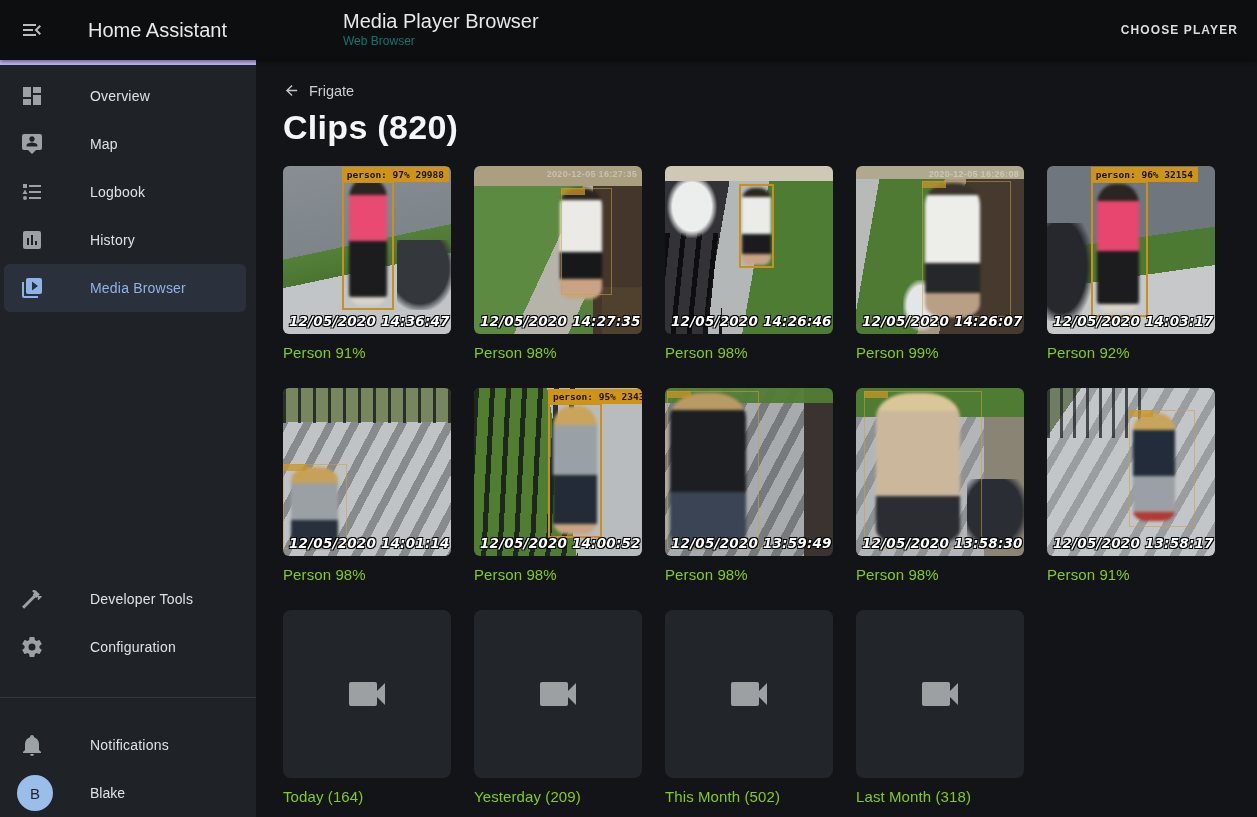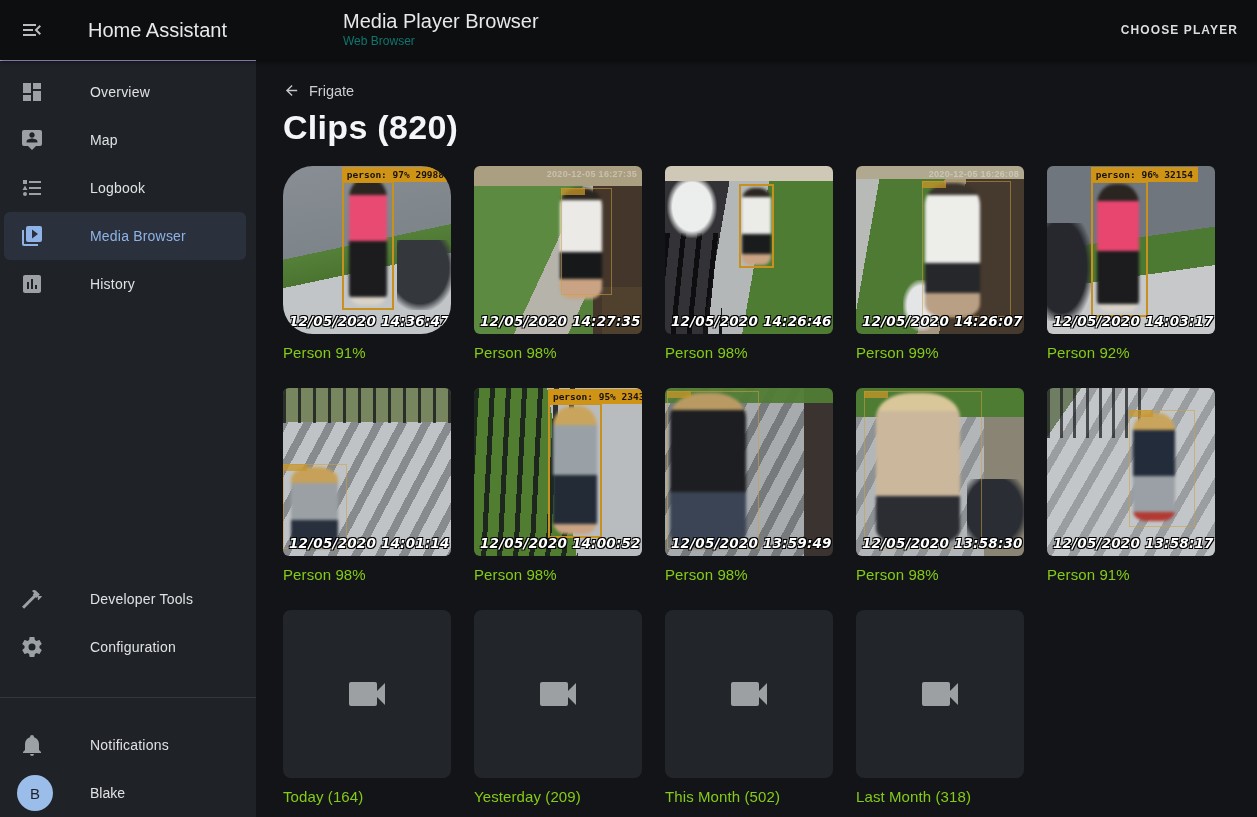--- a/index.html
+++ b/index.html
@@ -12,21 +12,21 @@
   .menu-btn{width:24px;height:24px;margin-left:20px;color:#b9bdc2;cursor:pointer;flex:0 0 auto;}
   .app-title{margin-left:44px;font-size:20px;color:#e7e8e9;font-weight:400;}
   .media-head{position:absolute;left:343px;top:9px;}
   .media-title{font-size:20px;color:#e7e8e9;font-weight:400;line-height:24px;}
   .media-sub{font-size:12px;color:#0f766e;margin-top:1px;}
   .choose-player{position:absolute;right:11px;top:0;height:60px;display:flex;align-items:center;
     padding:0 8px;font-size:12px;font-weight:600;letter-spacing:1.1px;color:#dcdddf;cursor:pointer;}
 
   
   .sidebar{position:absolute;left:0;top:60px;width:256px;height:757px;background:#1f2227;
-    border-top:1px solid #c4b5fd;display:flex;flex-direction:column;z-index:5;}
+    border-top:5px solid #c4b5fd;display:flex;flex-direction:column;z-index:5;}
   .nav-list{padding-top:7px;}
   .nav-item{height:48px;display:flex;align-items:center;margin:0 10px 0 4px;border-radius:6px;
     padding-left:16px;cursor:pointer;color:#e0e1e3;}
   .nav-item .nav-icon{width:24px;height:24px;color:#9ca1a6;flex:0 0 auto;}
   .nav-item .nav-label{margin-left:46px;font-size:14px;font-weight:500;letter-spacing:.2px;white-space:nowrap;}
   .nav-item.selected{background:#2a313c;}
   .nav-item.selected .nav-icon,.nav-item.selected .nav-label{color:var(--accent,#8fb3e6);}
   .side-spacer{flex:1;}
   .side-block{margin-bottom:26px;}
   .side-bottom{border-top:1px solid #33363b;padding-top:16px;}
@@ -57,21 +57,21 @@
     background:rgba(200,150,40,.75);}
   .chip{position:absolute;bottom:100%;left:-2px;margin-bottom:1px;background:#cf9315;color:#171310;
     font:700 9.5px "DejaVu Sans Mono",monospace;padding:2px 5px;white-space:nowrap;}
   .ts{position:absolute;z-index:4;left:6px;bottom:5px;font-family:"DejaVu Sans",sans-serif;
     font-size:13.5px;font-weight:800;font-style:italic;color:#fff;letter-spacing:.2px;
     text-shadow:-1px -1px 0 #000,1px -1px 0 #000,-1px 1px 0 #000,1px 1px 0 #000;}
   .osd{position:absolute;z-index:4;top:3px;right:5px;font-size:9px;font-weight:600;
     color:rgba(255,255,255,.35);letter-spacing:.3px;}
 
   
-  .scene-1{background:linear-gradient(168deg,#888e94 0%,#7d848a 46%,#55803a 46%,#4a742f 60%,#c2c5c7 60%,#c2c5c7 100%);border-radius:30px;}
+  .scene-1{background:linear-gradient(168deg,#888e94 0%,#7d848a 46%,#55803a 46%,#4a742f 60%,#c2c5c7 60%,#c2c5c7 100%);}
   .scene-1 .figure{left:39%;top:7%;width:23%;height:76%;
     background:linear-gradient(#2a2521 0 13%,#e84a72 13% 50%,#1c1c1e 50% 94%,#d8d2c8 94%);}
   .scene-1::after{content:"";position:absolute;right:-2%;bottom:14%;width:34%;height:42%;
     background:radial-gradient(ellipse at 40% 40%,#34373c 0 60%,rgba(40,42,46,0) 75%);}
   .scene-1 .bbox{left:35%;top:9%;width:31%;height:77%;}
 
   .scene-2{background:linear-gradient(to bottom,#ab9f82 0 12%,rgba(0,0,0,0) 12%),
     linear-gradient(to right,rgba(0,0,0,0) 71%,#44362a 71%),
     linear-gradient(115deg,#5c8a40 0 48%,#b5b3aa 48% 70%,#55813b 70%);}
   .scene-2 .figure{left:51%;top:13%;width:25%;height:66%;
@@ -177,31 +177,31 @@
             <path fill="currentColor" d="M20,2H4A2,2 0 0,0 2,4V16A2,2 0 0,0 4,18H8L12,22L16,18H20A2,2 0 0,0 22,16V4A2,2 0 0,0 20,2M12,4.3C13.5,4.3 14.7,5.5 14.7,7C14.7,8.5 13.5,9.7 12,9.7C10.5,9.7 9.3,8.5 9.3,7C9.3,5.5 10.5,4.3 12,4.3M17.4,14.6H6.6V13.25C6.6,11.45 10.2,10.55 12,10.55C13.8,10.55 17.4,11.45 17.4,13.25V14.6Z"></path>
           </svg></span>
       <span class="nav-label">Map</span>
     </div>
     <div class="nav-item">
       <span class="nav-icon"><svg viewBox="0 0 24 24" width="24" height="24">
             <path fill="currentColor" d="M5,9.5L7.5,14H2.5L5,9.5M3,4H7V8H3V4M5,20A2,2 0 0,0 7,18A2,2 0 0,0 5,16A2,2 0 0,0 3,18A2,2 0 0,0 5,20M9,5V7H21V5H9M9,19H21V17H9V19M9,13H21V11H9V13Z"></path>
           </svg></span>
       <span class="nav-label">Logbook</span>
     </div>
+    <div class="nav-item">
+      <span class="nav-icon"><svg viewBox="0 0 24 24" width="24" height="24">
+            <path fill="currentColor" d="M19,3H5C3.9,3 3,3.9 3,5V19C3,20.11 3.9,21 5,21H19C20.11,21 21,20.11 21,19V5C21,3.9 20.11,3 19,3M9,17H7V10H9V17M13,17H11V7H13V17M17,17H15V13H17V17Z"></path>
+          </svg></span>
+      <span class="nav-label">History</span>
+    </div>
     <div class="nav-item selected">
       <span class="nav-icon"><svg viewBox="0 0 24 24" width="24" height="24">
             <path fill="currentColor" d="M4,6H2V20A2,2 0 0,0 4,22H18V20H4M20,2H8A2,2 0 0,0 6,4V16A2,2 0 0,0 8,18H20A2,2 0 0,0 22,16V4A2,2 0 0,0 20,2M12,14.5V5.5L18,10Z"></path>
           </svg></span>
       <span class="nav-label">Media Browser</span>
-    </div>
-    <div class="nav-item">
-      <span class="nav-icon"><svg viewBox="0 0 24 24" width="24" height="24">
-            <path fill="currentColor" d="M19,3H5C3.9,3 3,3.9 3,5V19C3,20.11 3.9,21 5,21H19C20.11,21 21,20.11 21,19V5C21,3.9 20.11,3 19,3M9,17H7V10H9V17M13,17H11V7H13V17M17,17H15V13H17V17Z"></path>
-          </svg></span>
-      <span class="nav-label">History</span>
     </div>
   </div>
 
   <div class="side-spacer"></div>
 
   <div class="side-block">
     <div class="nav-item">
       <span class="nav-icon"><svg viewBox="0 0 24 24" width="24" height="24">
             <path fill="currentColor" d="M2,19.63L13.43,8.2L12.72,7.5L14.14,6.07L12,3.89C13.2,2.7 15.09,2.7 16.27,3.89L19.87,7.5L18.45,8.91H21.29L22,9.62L18.45,13.21L17.74,12.5V9.62L16.27,11.04L15.56,10.33L4.13,21.76L2,19.63Z"></path>
           </svg></span>

